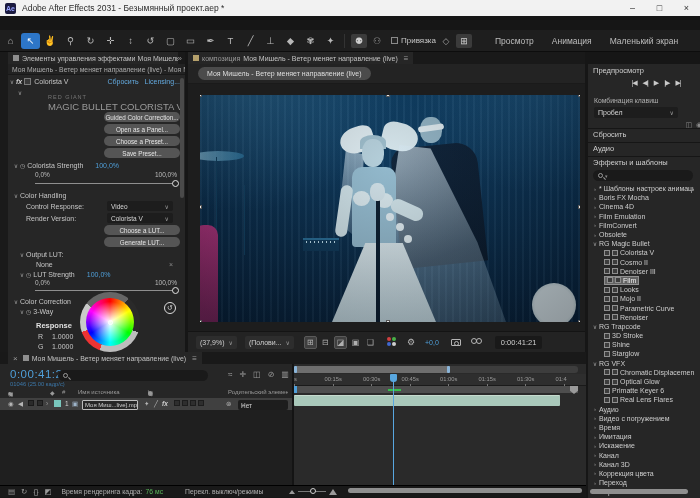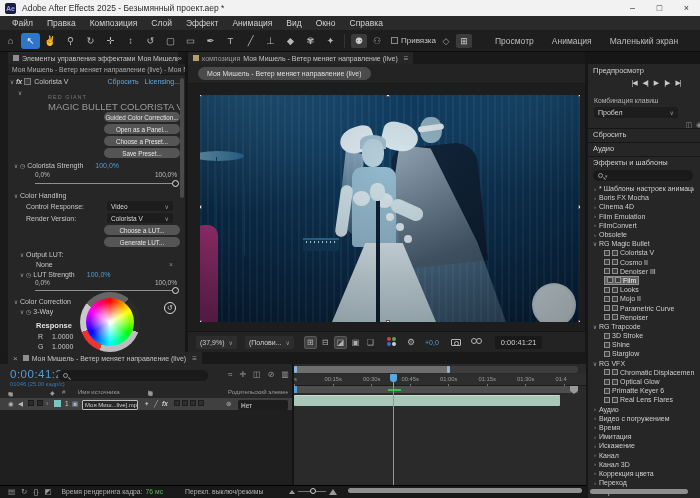--- a/index.html
+++ b/index.html
@@ -187,39 +187,28 @@
 .tl-hscroll{position:absolute;left:348px;top:136px;width:234px;height:5px;background:#8f8f8f;border-radius:3px}
 .gutter{position:absolute;left:0;top:52px;width:8px;height:300px;background:#1a1a1a}
 </style>
 </head>
 <body>
 
 <div class="app">
 
   <div class="titlebar">
     <div class="ae-badge">Ae</div>
-    <div class="win-title">Adobe After Effects 2025 - Безымянный проект.aep *</div>
+    <div class="win-title">Adobe After Effects 2031 - Безымянный проект.aep *</div>
     <div class="win-controls">
       <div class="win-btn">–</div>
       <div class="win-btn">□</div>
       <div class="win-btn">×</div>
     </div>
   </div>
 
-  <div class="menubar" id="menubar">
-      <div class="menu-item">Файл</div>
-      <div class="menu-item">Правка</div>
-      <div class="menu-item">Композиция</div>
-      <div class="menu-item">Слой</div>
-      <div class="menu-item">Эффект</div>
-      <div class="menu-item">Анимация</div>
-      <div class="menu-item">Вид</div>
-      <div class="menu-item">Окно</div>
-      <div class="menu-item">Справка</div>
-    </div>
 
   <div class="toolbar">
     <div id="tools" class="flex">
         <div class="tool">⌂</div>
         <div class="tool active">↖</div>
         <div class="tool">✌</div>
         <div class="tool">⚲</div>
         <div class="tool">↻</div>
         <div class="tool">✛</div>
         <div class="tool">↕</div>

